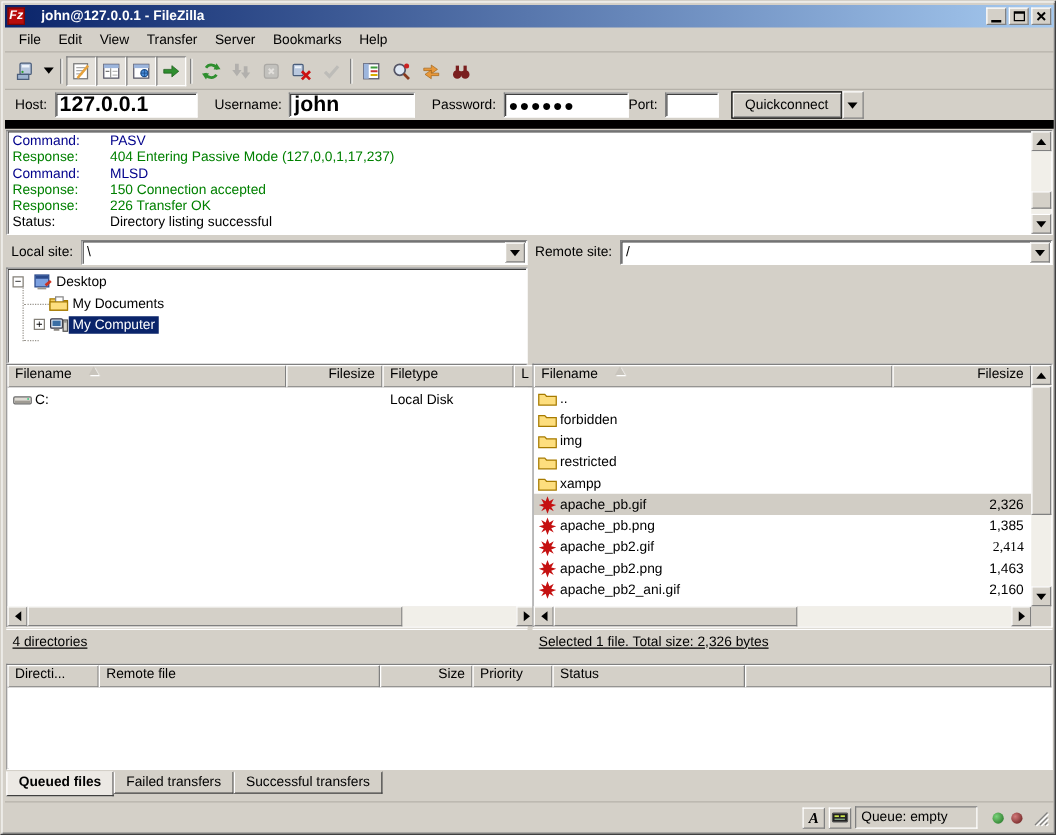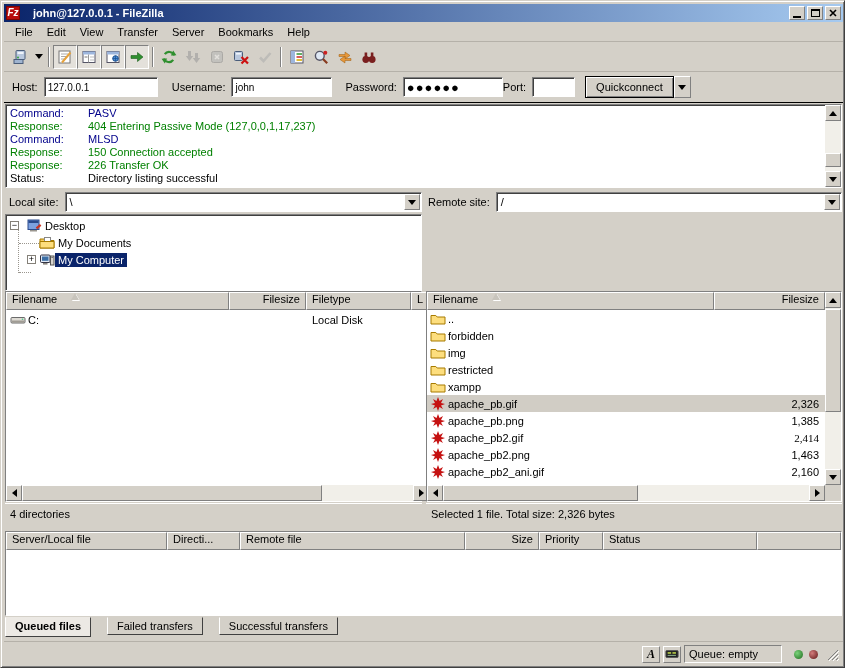--- a/index.html
+++ b/index.html
@@ -18,23 +18,23 @@
   .wbtn{width:16px;height:14px;display:flex;align-items:center;justify-content:center;}
   
   .menubar{left:3px;top:21px;width:839px;height:20px;display:flex;align-items:center;padding-left:4px;border-bottom:1px solid #b5b1a9;}
   .menu-item{padding:2px 7px;cursor:default;}
   .toolbar{left:3px;top:41px;width:839px;height:30px;display:flex;align-items:center;padding-left:4px;border-bottom:1px solid #b5b1a9;}
   .tbtn{width:24px;height:24px;display:flex;align-items:center;justify-content:center;border:1px solid transparent;}
   .tbtn.pressed{border-color:#808080 #fff #fff #808080;background:#e4e1db;}
   .tbtn.dis{filter:grayscale(1);opacity:.55;}
   .tsep{width:2px;height:20px;margin:0 3px;border-left:1px solid #808080;border-right:1px solid #fff;}
   .tb-arrow{width:13px;height:24px;display:flex;align-items:center;justify-content:center;}
-  .quickbar{left:3px;top:71px;width:839px;height:31px;display:flex;align-items:center;border-bottom:1px solid #000000;}
+  .quickbar{left:3px;top:71px;width:839px;height:31px;display:flex;align-items:center;border-bottom:7px solid #000000;}
   .qc-label{margin:0 6px 0 8px;}
-  .qc-input{height:20px;background:#fff;border:1px solid;border-color:#808080 #fff #fff #808080;box-shadow:inset 1px 1px 0 #404040;font-family:"Liberation Sans",sans-serif;font-size:10px;padding:1px 3px;}
+  .qc-input{height:20px;background:#fff;border:1px solid;border-color:#808080 #fff #fff #808080;box-shadow:inset 1px 1px 0 #404040;font-family:"Liberation Sans",sans-serif;font-size:17px;padding:1px 3px;font-weight:bold;}
   .pw{font-weight:bold;font-size:13px;letter-spacing:1px;}
   .qc-btn{height:22px;padding:0 10px;background:#d4d0c8;border:1px solid #000;box-shadow:inset 1px 1px 0 #fff, inset -1px -1px 0 #808080;font-family:"Liberation Sans",sans-serif;font-size:11px;}
   .qc-drop{width:17px;height:22px;display:flex;align-items:center;justify-content:center;}
   
   .log{left:4px;top:103px;width:837px;height:84px;background:#fff;border:1px solid;border-color:#808080 #fff #fff #808080;box-shadow:inset 1px 1px 0 #404040;padding:2px 20px 2px 4px;overflow:hidden;}
   .log-row{display:flex;height:13px;line-height:13px;white-space:nowrap;}
   .log-label{width:78px;flex:none;}
   .c-cmd{color:#00008b;}
   .c-resp{color:#008000;}
   .c-status{color:#000;}
@@ -66,24 +66,24 @@
   .ic14{width:14px;height:14px;flex:none;}
   
   .sb-btn{background:#d4d0c8;border:1px solid;border-color:#fff #808080 #808080 #fff;display:flex;align-items:center;justify-content:center;}
   .sb-thumb{background:#d4d0c8;border:1px solid;border-color:#fff #808080 #808080 #fff;}
   .sb-track{background:#f1efe9;}
   .tri-up{width:0;height:0;border-left:4px solid transparent;border-right:4px solid transparent;border-bottom:5px solid #000;}
   .tri-down{width:0;height:0;border-left:4px solid transparent;border-right:4px solid transparent;border-top:5px solid #000;}
   .tri-left{width:0;height:0;border-top:4px solid transparent;border-bottom:4px solid transparent;border-right:5px solid #000;}
   .tri-right{width:0;height:0;border-top:4px solid transparent;border-bottom:4px solid transparent;border-left:5px solid #000;}
   
-  .pane-status{position:absolute;height:20px;display:flex;align-items:center;padding-left:5px;border-top:1px solid #fff;}
+  .pane-status{position:absolute;height:20px;display:flex;align-items:center;padding-left:5px;border-top:1px solid #fff;text-decoration:underline;}
   
   .queue-tabs{left:4px;top:616px;display:flex;align-items:flex-start;}
-  .tab{height:18px;padding:2px 9px 0 9px;background:#d4d0c8;border:1px solid;border-color:#d4d0c8 #404040 #404040 #fff;border-top:1px solid #d4d0c8;margin-right:16px;white-space:nowrap;}
+  .tab{height:18px;padding:2px 9px 0 9px;background:#d4d0c8;border:1px solid;border-color:#d4d0c8 #404040 #404040 #fff;border-top:1px solid #d4d0c8;margin-right:0;white-space:nowrap;}
   .tab.active{height:20px;background:#ece9e4;font-weight:bold;border-color:#ece9e4 #404040 #404040 #fff;}
   
   .statusbar{left:3px;top:640px;width:839px;height:25px;border-top:1px solid #b5b1a9;display:flex;align-items:center;justify-content:flex-end;padding:0 4px;}
   .sb-icon{width:18px;height:17px;display:flex;align-items:center;justify-content:center;margin-right:3px;border:1px solid;border-color:#fff #808080 #808080 #fff;background:#d4d0c8;}
   .dt-ind{font-family:"Liberation Serif",serif;font-style:italic;font-weight:bold;font-size:12px;}
   .queue-box{width:98px;height:18px;border:1px solid;border-color:#808080 #fff #fff #808080;display:flex;align-items:center;padding-left:4px;margin-right:12px;background:#d4d0c8;}
   .led{width:9px;height:9px;border-radius:50%;margin-right:6px;}
   .led-green{background:radial-gradient(circle at 35% 35%,#7bd37b,#1d6b1d);}
   .led-red{background:radial-gradient(circle at 35% 35%,#d37b7b,#5e1414);}
   .grip{width:13px;height:13px;margin-left:2px;}
@@ -565,23 +565,20 @@
         </div>
     </div>
     <div style="grid-column:2;grid-row:3;background:#d4d0c8;"></div>
   </div>
   <div class="pane-status" style="left:425px;top:502px;width:416px;">
       <span>Selected 1 file. Total size: 2,326 bytes</span>
     </div>
 
   <div class="listpane" style="left:4px;top:530px;width:837px;height:85px;grid-template-rows:18px 1fr;grid-template-columns:1fr;">
     <div style="display:flex;">
-      <div class="hdr-cell" style="width:161px;">
-          <span>Server/Local file</span>
-        </div>
       <div class="hdr-cell" style="width:73px;">
           <span>Directi...</span>
         </div>
       <div class="hdr-cell" style="width:225px;">
           <span>Remote file</span>
         </div>
       <div class="hdr-cell hdr-right" style="width:74px;">
           <span>Size</span>
         </div>
       <div class="hdr-cell" style="width:64px;">

